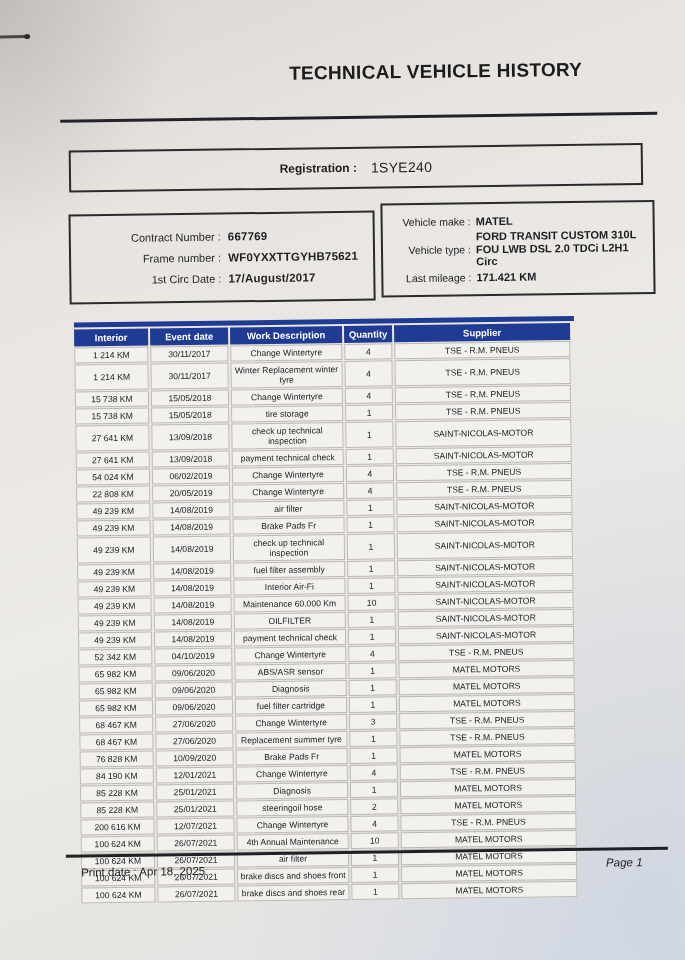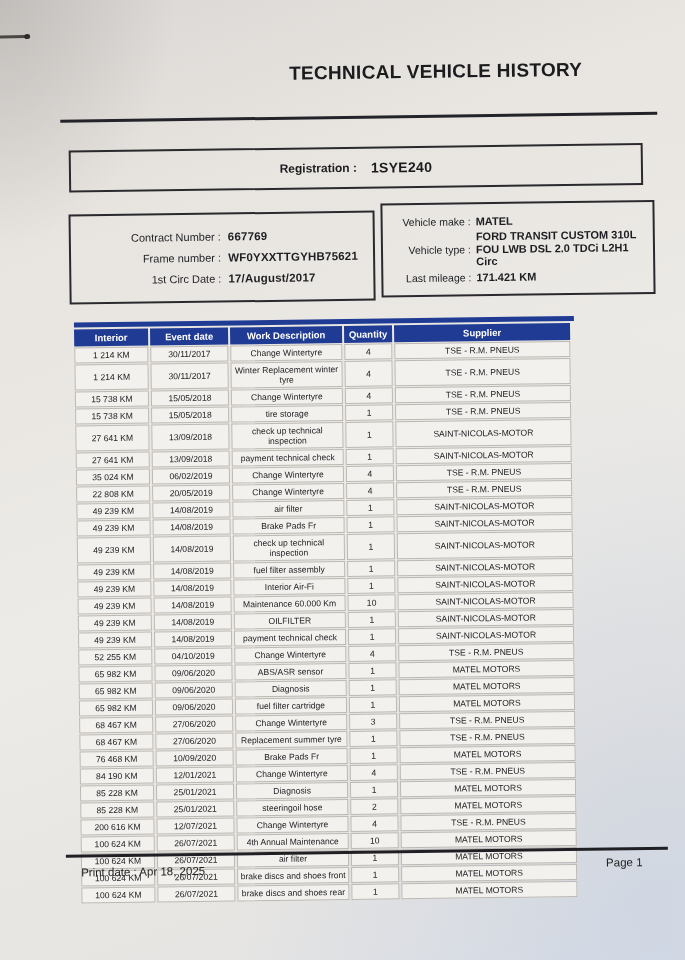--- a/index.html
+++ b/index.html
@@ -23,21 +23,21 @@
     font-size:19px;font-weight:bold;color:#1c1c1e;letter-spacing:0.3px;
   }
   .title-rule{position:absolute;left:64px;top:116px;width:597px;height:2.5px;background:#23232a;}
 
   .reg-box{
     position:absolute;left:72px;top:147px;width:570px;height:38px;
     border:2px solid #2a2a2e;display:flex;align-items:center;justify-content:center;gap:14px;
     color:#1b1b1e;
   }
   .reg-box .lbl{font-size:12px;font-weight:bold;}
-  .reg-box .val{font-size:14px;font-weight:bold;letter-spacing:0.3px;}
+  .reg-box .val{font-size:14px;font-weight:normal;letter-spacing:0.3px;}
 
   .contract-box{
     position:absolute;left:71px;top:211px;width:302px;height:86px;
     border:2px solid #2a2a2e;display:flex;flex-direction:column;justify-content:center;gap:9px;
     color:#1e1e22;
   }
   .contract-row{display:flex;align-items:baseline;}
   .contract-row .lbl{width:150px;text-align:right;font-size:11px;}
   .contract-row .val{margin-left:7px;font-size:11.5px;font-weight:bold;letter-spacing:0.2px;}
 
@@ -63,21 +63,21 @@
   table.history td{
     background:#f3f1ee;border:1px solid #bcb8b2;color:#232326;
     font-size:8.6px;line-height:10px;padding:2px 2px;text-align:center;vertical-align:middle;
     overflow:hidden;
   }
   col.c-dist{width:74px;} col.c-date{width:78px;} col.c-desc{width:112px;}
   col.c-qty{width:48px;} col.c-supp{width:176px;}
 
   .bottom-rule{position:absolute;left:60px;top:851px;width:602px;height:3px;background:#1f1f24;}
   .footer-print{position:absolute;left:75px;top:863px;font-size:11.5px;color:#222;}
-  .footer-page{position:absolute;left:600px;top:860px;font-size:11.5px;color:#222;}
+  .footer-page{position:absolute;left:600px;top:860px;font-size:11.5px;color:#222;font-style:italic;}
 </style>
 </head>
 <body>
 
 <div class="paper">
 
   <div class="staple"></div>
 
   <div class="title">TECHNICAL VEHICLE HISTORY</div>
   <div class="title-rule"></div>
@@ -177,21 +177,21 @@
             <td>SAINT-NICOLAS-MOTOR</td>
           </tr>
           <tr>
             <td>27 641 KM</td>
             <td>13/09/2018</td>
             <td>payment technical check</td>
             <td>1</td>
             <td>SAINT-NICOLAS-MOTOR</td>
           </tr>
           <tr>
-            <td>35 024 KM</td>
+            <td>54 024 KM</td>
             <td>06/02/2019</td>
             <td>Change Wintertyre</td>
             <td>4</td>
             <td>TSE - R.M. PNEUS</td>
           </tr>
           <tr>
             <td>22 808 KM</td>
             <td>20/05/2019</td>
             <td>Change Wintertyre</td>
             <td>4</td>
@@ -247,21 +247,21 @@
             <td>SAINT-NICOLAS-MOTOR</td>
           </tr>
           <tr>
             <td>49 239 KM</td>
             <td>14/08/2019</td>
             <td>payment technical check</td>
             <td>1</td>
             <td>SAINT-NICOLAS-MOTOR</td>
           </tr>
           <tr>
-            <td>52 255 KM</td>
+            <td>52 342 KM</td>
             <td>04/10/2019</td>
             <td>Change Wintertyre</td>
             <td>4</td>
             <td>TSE - R.M. PNEUS</td>
           </tr>
           <tr>
             <td>65 982 KM</td>
             <td>09/06/2020</td>
             <td>ABS/ASR sensor</td>
             <td>1</td>
@@ -289,21 +289,21 @@
             <td>TSE - R.M. PNEUS</td>
           </tr>
           <tr>
             <td>68 467 KM</td>
             <td>27/06/2020</td>
             <td>Replacement summer tyre</td>
             <td>1</td>
             <td>TSE - R.M. PNEUS</td>
           </tr>
           <tr>
-            <td>76 468 KM</td>
+            <td>76 828 KM</td>
             <td>10/09/2020</td>
             <td>Brake Pads Fr</td>
             <td>1</td>
             <td>MATEL MOTORS</td>
           </tr>
           <tr>
             <td>84 190 KM</td>
             <td>12/01/2021</td>
             <td>Change Wintertyre</td>
             <td>4</td>

